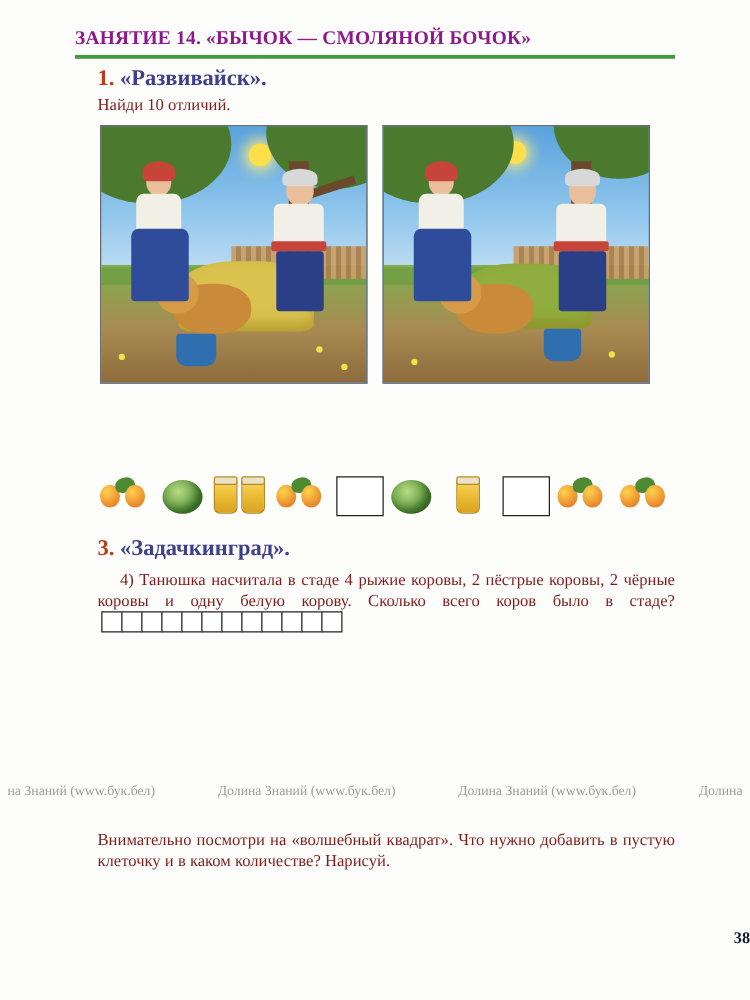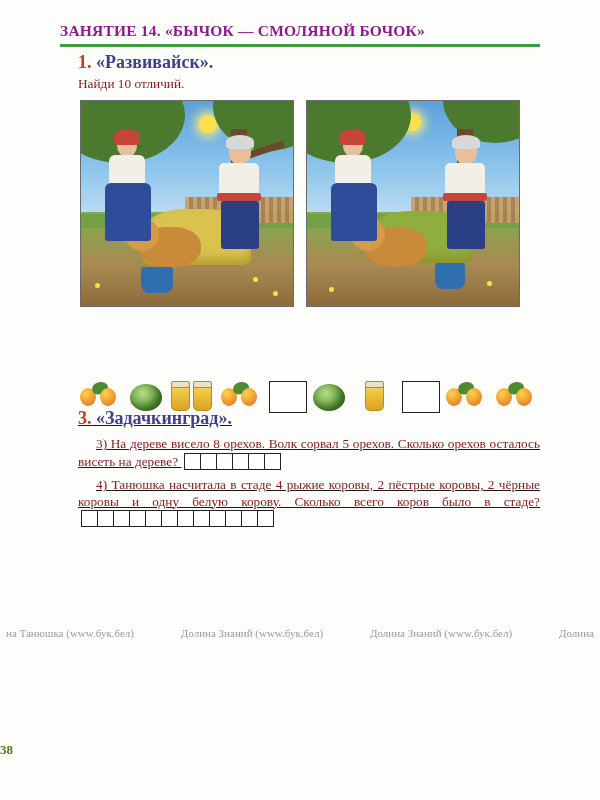--- a/index.html
+++ b/index.html
@@ -119,43 +119,43 @@
   .cabbage{width:32px;height:27px;border-radius:50%;
     background:radial-gradient(circle at 40% 35%,#b9dd86,#4e8a32 70%);
     box-shadow:inset -4px -4px 6px rgba(20,60,10,.45);}
   .jars{width:46px;height:28px;position:relative;display:flex;gap:3px;justify-content:center;}
   .jar{width:17px;height:26px;border-radius:3px 3px 5px 5px;
     background:linear-gradient(to bottom,#f6d66a 0%,#eec13a 40%,#d9a221 100%);
     border:1px solid #b98a1d;position:relative;}
   .jar::before{content:"";position:absolute;left:-1px;top:-3px;width:17px;height:5px;
     background:#e8e2c8;border:1px solid #b98a1d;border-radius:2px;}
   
-  .t3{position:absolute;left:78px;top:408px;width:462px;text-decoration:underline;}
+  .t3{position:absolute;left:78px;top:428px;width:462px;}
   .t3 p{margin:7px 0 0 0;text-indent:18px;}
   .boxes{display:inline-flex;vertical-align:-4px;margin-left:4px;}
   .boxes span{
     width:15px;height:15px;border:1px solid #222;background:#fff;
     margin-left:-1px;display:inline-block;
   }
   .boxes.wide span{width:15px;height:15px;}
   
   .t4{position:absolute;left:78px;top:660px;width:462px;}
   .t4 .sub{margin-top:4px;}
   
   .watermark{
     position:absolute;left:0;top:624px;width:600px;height:18px;
     font-family:"Liberation Serif", serif;
     font-size:11px;color:#7a7a7a;opacity:.75;
     display:flex;justify-content:space-between;align-items:center;
     padding:0 6px;box-sizing:border-box;
     pointer-events:none;
   }
   .page-num{
-    position:absolute;left:0;top:742px;width:600px;text-align:left;
-    font-size:13px;color:#4d7c0f;font-weight:bold;
+    position:absolute;left:0;top:742px;width:600px;text-align:right;
+    font-size:13px;color:#0f172a;font-weight:bold;
   }
 </style>
 </head>
 <body>
 
 <div class="page">
 
   <div class="header">
     <div class="title">ЗАНЯТИЕ 14. «БЫЧОК — СМОЛЯНОЙ БОЧОК»</div>
     <div class="rule"></div>
@@ -278,32 +278,20 @@
   </div>
 
   <div class="t3">
     <div class="sec-title">
       <span class="sec-num">3.</span>
       <span>«Задачкинград».</span>
     </div>
 
 
 
-    <p class="body-text">
-      <span>3)</span>
-      <span>На дереве висело 8 орехов. Волк сорвал 5 орехов. Сколько орехов осталось висеть на дереве?</span>
-      <span class="boxes">
-          <span></span>
-          <span></span>
-          <span></span>
-          <span></span>
-          <span></span>
-          <span></span>
-        </span>
-    </p>
 
     <p class="body-text">
       <span>4)</span>
       <span>Танюшка насчитала в стаде 4 рыжие коровы, 2 пёстрые коровы, 2 чёрные коровы и одну белую корову. Сколько всего коров было в стаде?</span>
       <span class="boxes wide">
           <span></span>
           <span></span>
           <span></span>
           <span></span>
           <span></span>
@@ -312,24 +300,25 @@
           <span></span>
           <span></span>
           <span></span>
           <span></span>
           <span></span>
         </span>
     </p>
   </div>
 
   <div class="watermark">
-    <span>на Танюшка (www.бук.бел)</span>
+    <span>на Знаний (www.бук.бел)</span>
     <span>Долина Знаний (www.бук.бел)</span>
     <span>Долина Знаний (www.бук.бел)</span>
     <span>Долина</span>
   </div>
 
   <div class="t4">
+    <div class="body-text sub">Внимательно посмотри на «волшебный квадрат». Что нужно добавить в пустую клеточку и в каком количестве? Нарисуй.</div>
   </div>
 
   <div class="page-num">38</div>
 
 </div>
 
 </body></html>

